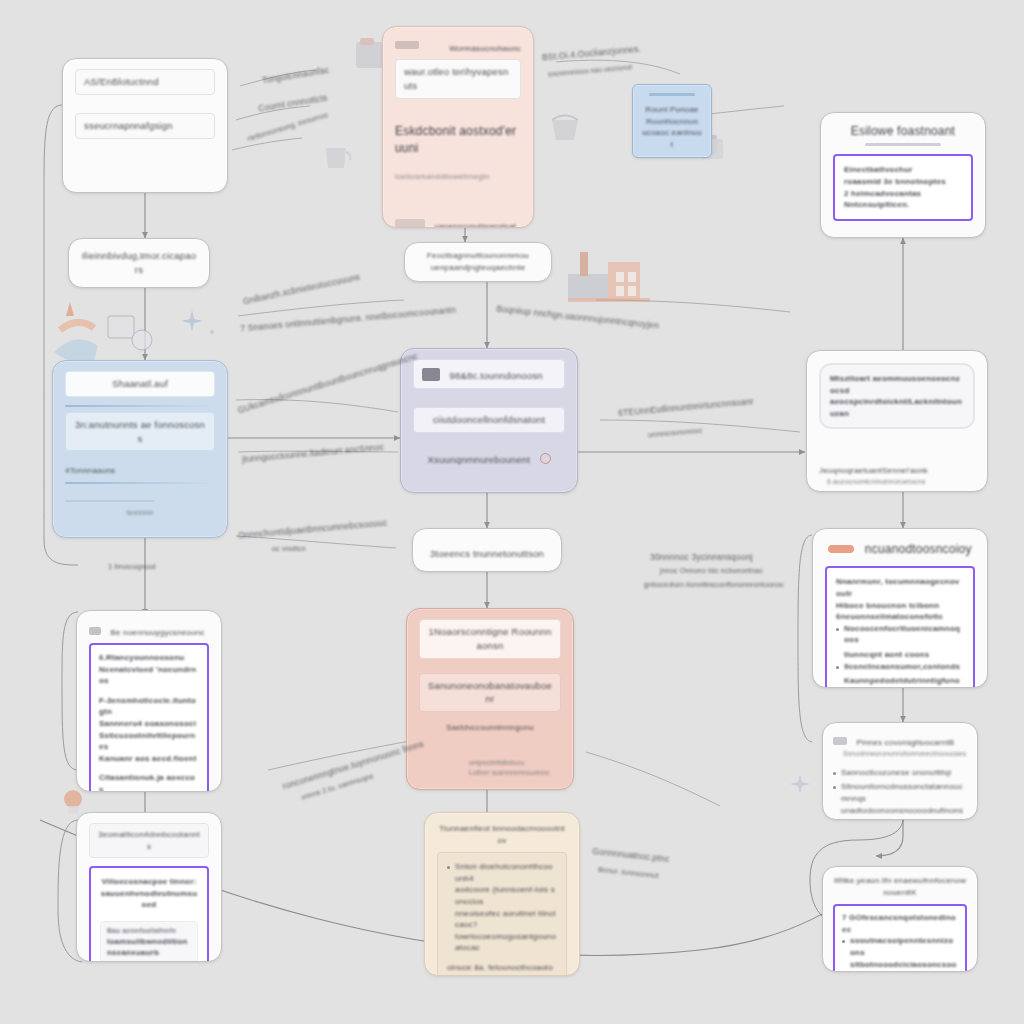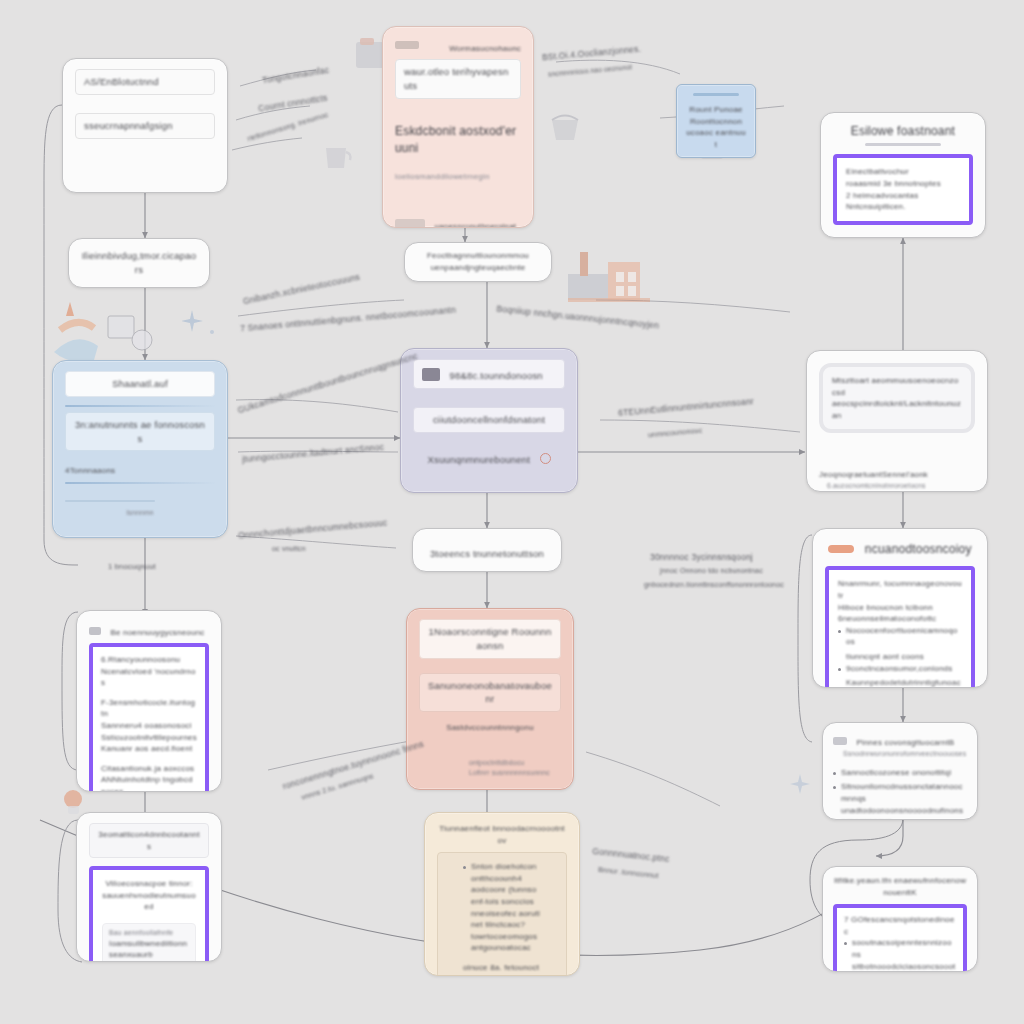--- a/index.html
+++ b/index.html
@@ -47,22 +47,22 @@
   .chip {
     box-sizing: border-box;
     background: #fafafa;
     border: 1px solid #e2e2e3;
     border-radius: 4px;
     padding: 5px 8px;
     margin-bottom: 8px;
     min-height: 16px;
   }
   .chip.tinted  { background: #f6dfd8; border-color: #e7cac1; }
-  .chip.panel   { background: #ffffff; border: 4px solid #8b5cf6; padding: 8px 9px; }
-  .chip.panel-cream { background: #efe3d2; border: 1px solid #e0d2bd; padding: 8px 25px; }
+  .chip.panel   { background: #ffffff; border: 2px solid #8b5cf6; padding: 8px 9px; font-weight: bold; }
+  .chip.panel-cream { background: #efe3d2; border: 1px solid #e0d2bd; padding: 8px 9px; }
 
   
   .t {
     display: block;
     color: #4d4d52;
     font-size: 9.5px;
     line-height: 1.45;
     letter-spacing: 0.2px;
     filter: blur(0.85px);
     white-space: normal;
@@ -334,21 +334,21 @@
     </div>
     <div style="margin-top:14px;">
       <span class="t sm light">loeliosmanddliowetrnegin</span>
     </div>
     <div style="margin-top:32px;">
       <span class="sq-icon" style="background:#d8cac6;width:30px;height:12px;"></span>
       <span class="t sm" style="display:inline;">uanesnronuthnerqlnat</span>
     </div>
   </div>
 
-  <div class="node bluesmall" style="left:632px;top:84px;width:80px;height:74px;padding:12px 8px 8px;margin-left:44px;">
+  <div class="node bluesmall" style="left:632px;top:84px;width:80px;height:74px;padding:12px 8px 8px;">
     <div class="rule blue" style="margin:-4px 8px 8px;"></div>
     <span class="t sm center">Rount Punoae</span>
     <span class="t sm center">Roonttocnnon</span>
     <span class="t sm center">ucoaoc eantnuut</span>
   </div>
 
   <div class="node plain" style="left:820px;top:112px;width:166px;height:126px;">
     <div style="text-align:center;">
       <span class="t hd">Esilowe foastnoant</span>
     </div>

